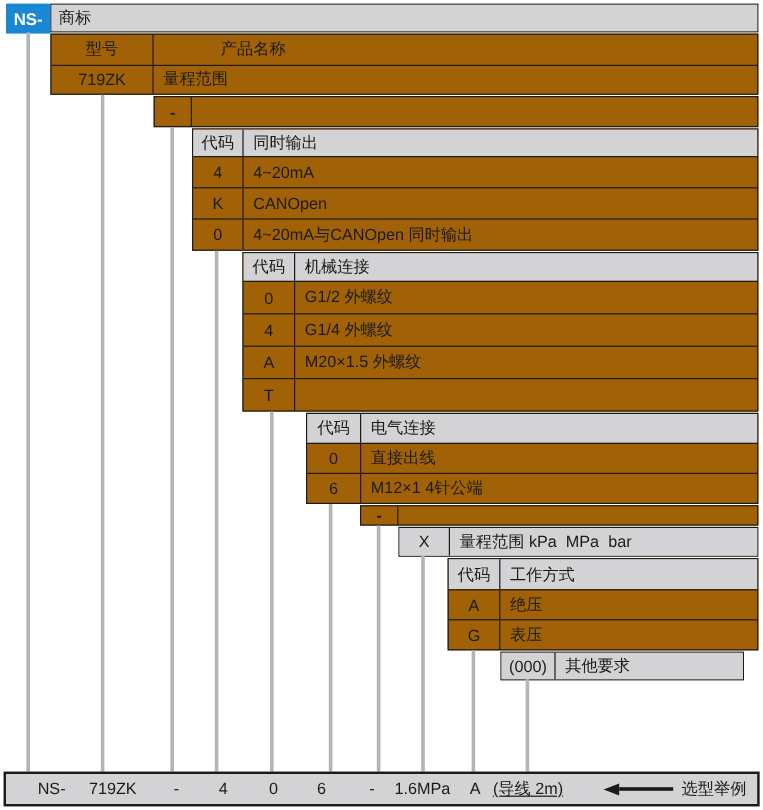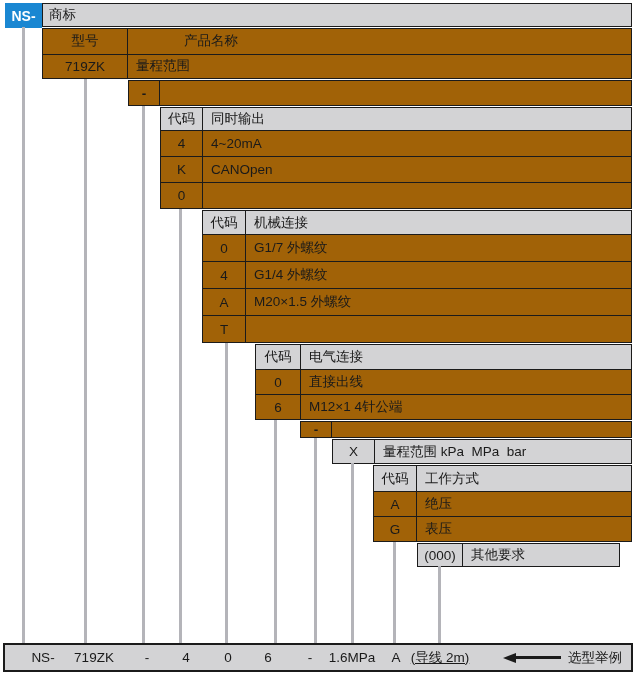--- a/index.html
+++ b/index.html
@@ -92,31 +92,32 @@
     <div class="row" style="height:26px;">
       <div class="code" style="width:42px;">4</div>
       <div class="lbl">4~20mA</div>
     </div>
     <div class="row" style="height:26px;">
       <div class="code" style="width:42px;">K</div>
       <div class="lbl">CANOpen</div>
     </div>
     <div class="row" style="height:26px;">
       <div class="code" style="width:42px;">0</div>
+      <div class="lbl">4~20mA与CANOpen 同时输出</div>
     </div>
   </div>
 
   <div class="tbl" style="left:202px; top:210px; width:430px;">
     <div class="row hdr" style="height:23px;">
       <div class="code" style="width:43px;">代码</div>
       <div class="lbl">机械连接</div>
     </div>
     <div class="row" style="height:27px;">
       <div class="code" style="width:43px;">0</div>
-      <div class="lbl">G1/7 外螺纹</div>
+      <div class="lbl">G1/2 外螺纹</div>
     </div>
     <div class="row" style="height:27px;">
       <div class="code" style="width:43px;">4</div>
       <div class="lbl">G1/4 外螺纹</div>
     </div>
     <div class="row" style="height:27px;">
       <div class="code" style="width:43px;">A</div>
       <div class="lbl">M20×1.5 外螺纹</div>
     </div>
     <div class="row" style="height:27px;">

